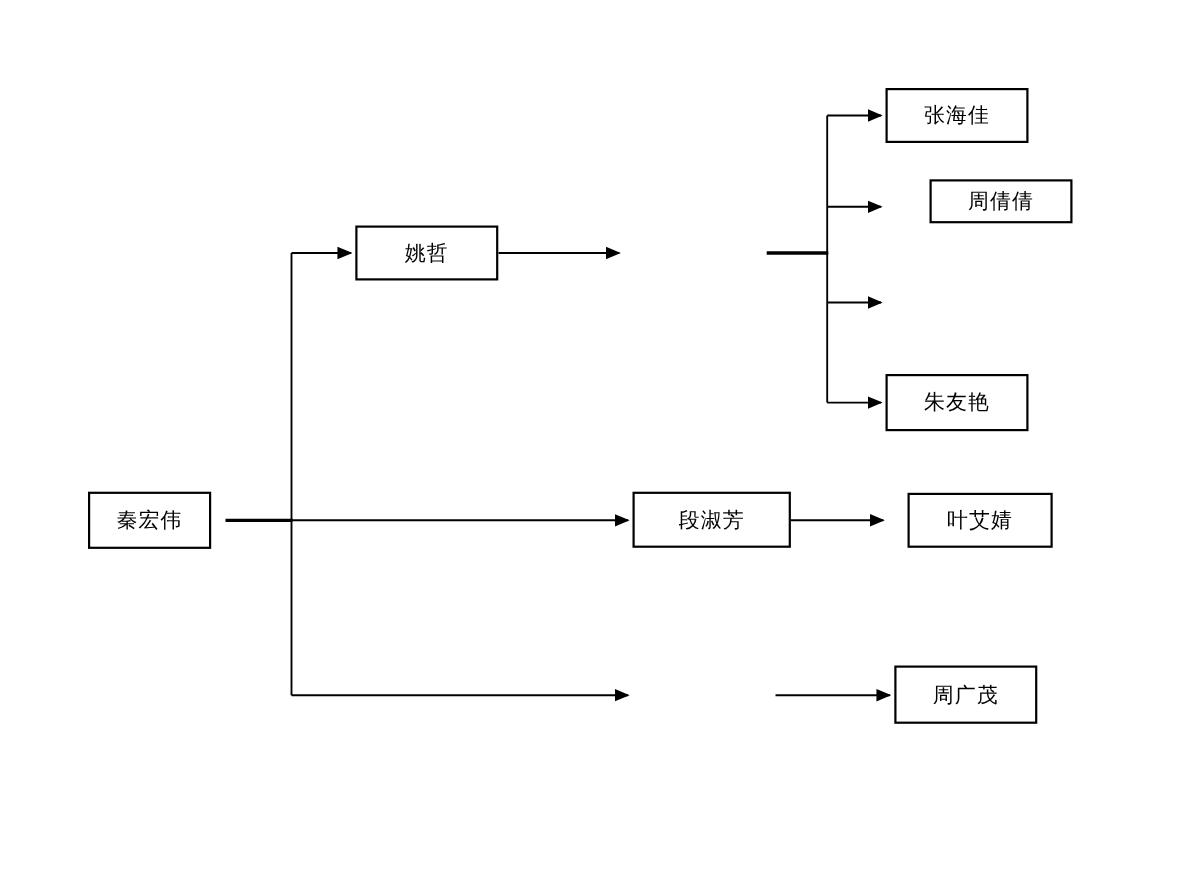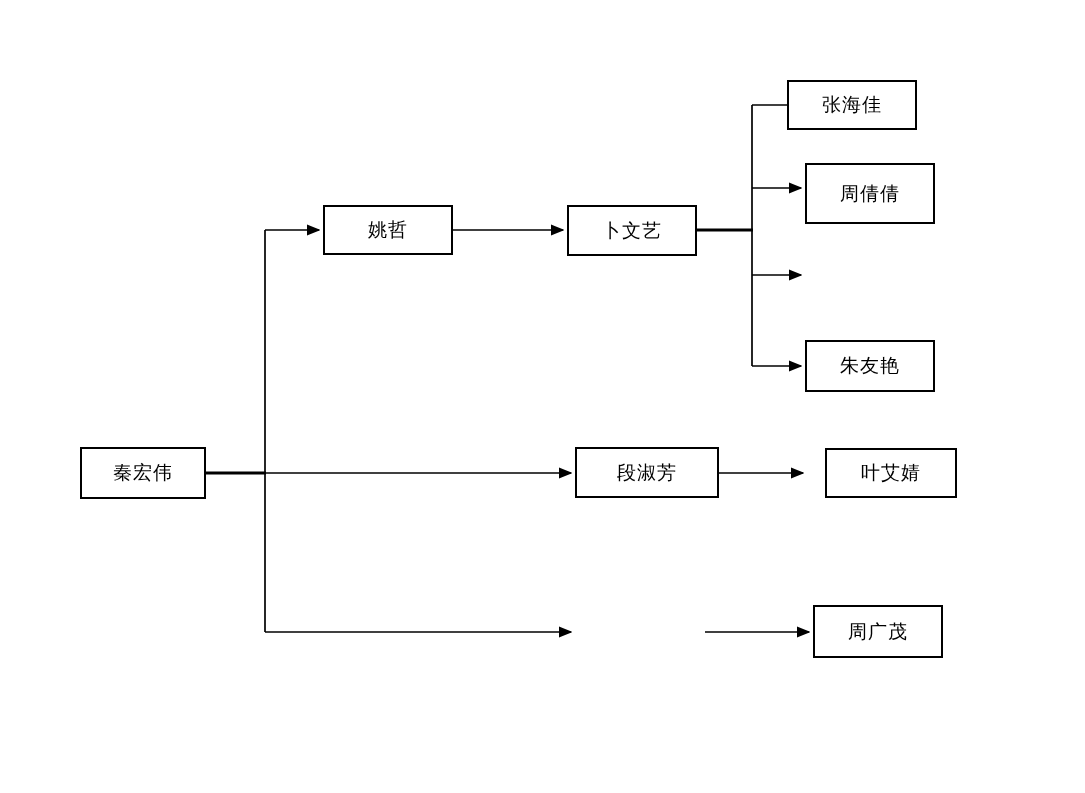--- a/index.html
+++ b/index.html
@@ -27,25 +27,25 @@
     border: 2px solid #000000;
     background: #ffffff;
     display: flex;
     align-items: center;
     justify-content: center;
     font-size: 19px;
     color: #000000;
     letter-spacing: 1px;
   }
   
-  #node-qinhongwei  { left:  80px; top: 447px; width: 126px; height: 52px; align-items: center; }
+  #node-qinhongwei  { left:  80px; top: 447px; width: 112px; height: 52px; align-items: center; }
   #node-yaozhe      { left: 323px; top: 205px; width: 130px; height: 50px; }
   #node-buwenyi     { left: 567px; top: 205px; width: 130px; height: 51px; }
-  #node-zhanghaijia { left: 787px; top:  80px; width: 130px; height: 50px; }
-  #node-zhouqianqian{ left: 805px; top: 163px; width: 130px; height: 61px; }
+  #node-zhanghaijia { left: 805px; top:  80px; width: 130px; height: 50px; }
+  #node-zhouqianqian{ left: 845px; top: 163px; width: 130px; height: 40px; }
   #node-fanli       { left: 805px; top: 250px; width: 130px; height: 50px; }
   #node-zhuyouyan   { left: 805px; top: 340px; width: 130px; height: 52px; align-items: center; }
   #node-duanshufang { left: 575px; top: 447px; width: 144px; height: 51px; }
   #node-yeaijing    { left: 825px; top: 448px; width: 132px; height: 50px; }
   #node-haojun      { left: 575px; top: 606px; width: 130px; height: 52px; }
   #node-zhouguangmao{ left: 813px; top: 605px; width: 130px; height: 53px; }
 </style>
 </head>
 <body>
 
@@ -79,23 +79,20 @@
 
     <line x1="705" y1="632" x2="809" y2="632" stroke="#000000" stroke-width="1.7" marker-end="url(#arrow)"></line>
   </svg>
 
   <div class="node" id="node-qinhongwei">
     <span>秦宏伟</span>
   </div>
   <div class="node" id="node-yaozhe">
     <span>姚哲</span>
   </div>
-  <div class="node" id="node-buwenyi">
-    <span>卜文艺</span>
-  </div>
   <div class="node" id="node-zhanghaijia">
     <span>张海佳</span>
   </div>
   <div class="node" id="node-zhouqianqian">
     <span>周倩倩</span>
   </div>
   <div class="node" id="node-zhuyouyan">
     <span>朱友艳</span>
   </div>
   <div class="node" id="node-duanshufang">

